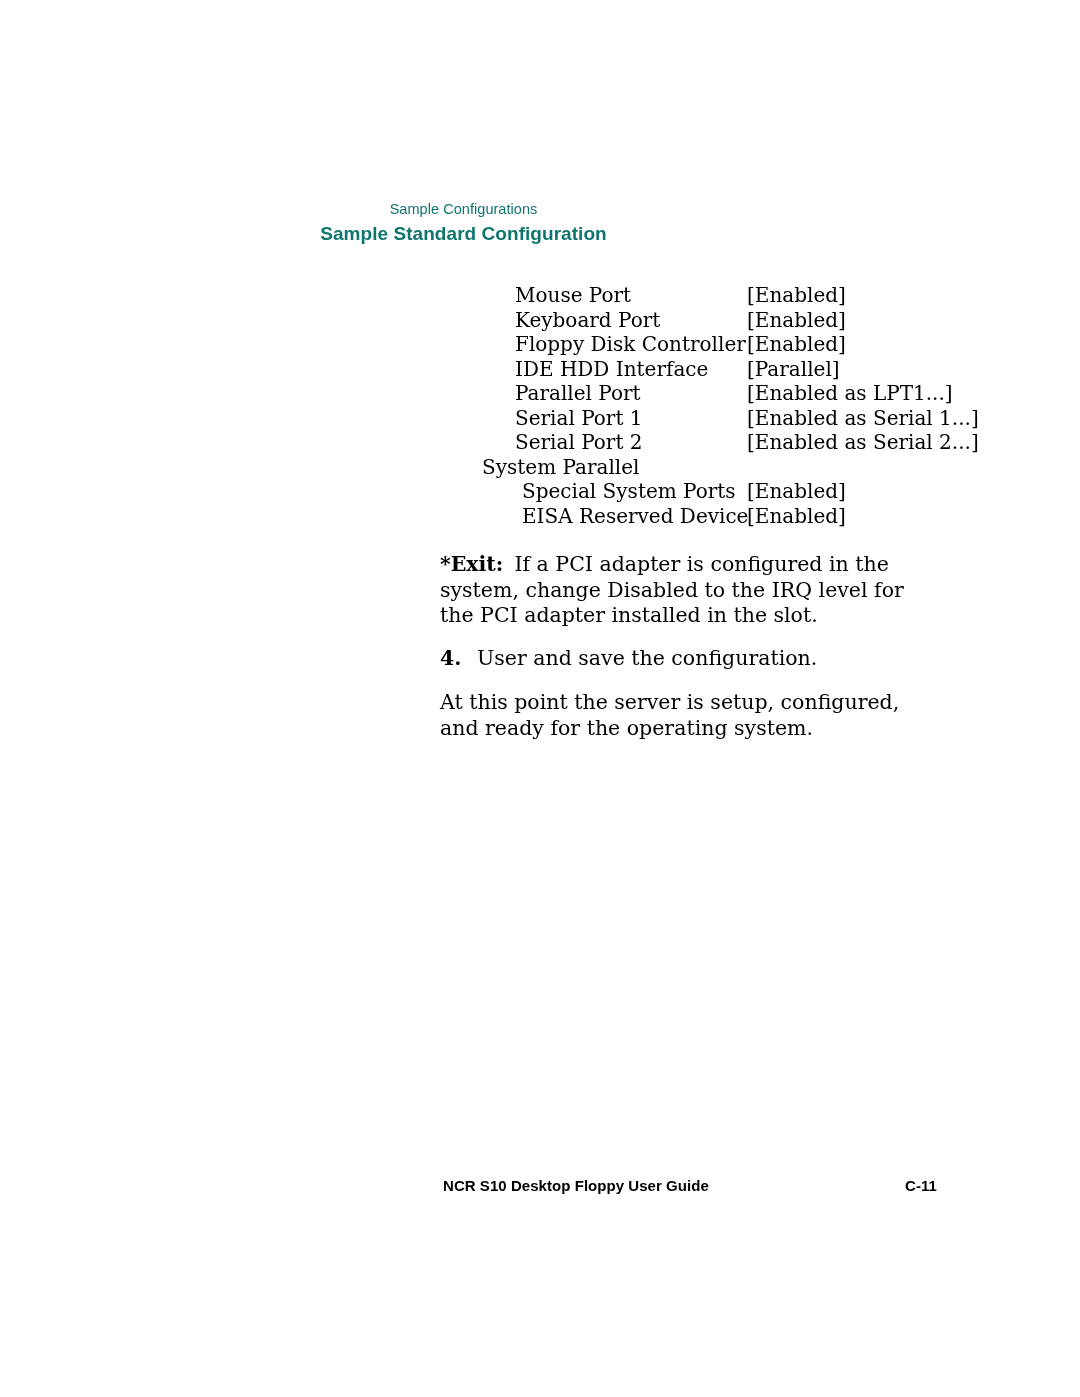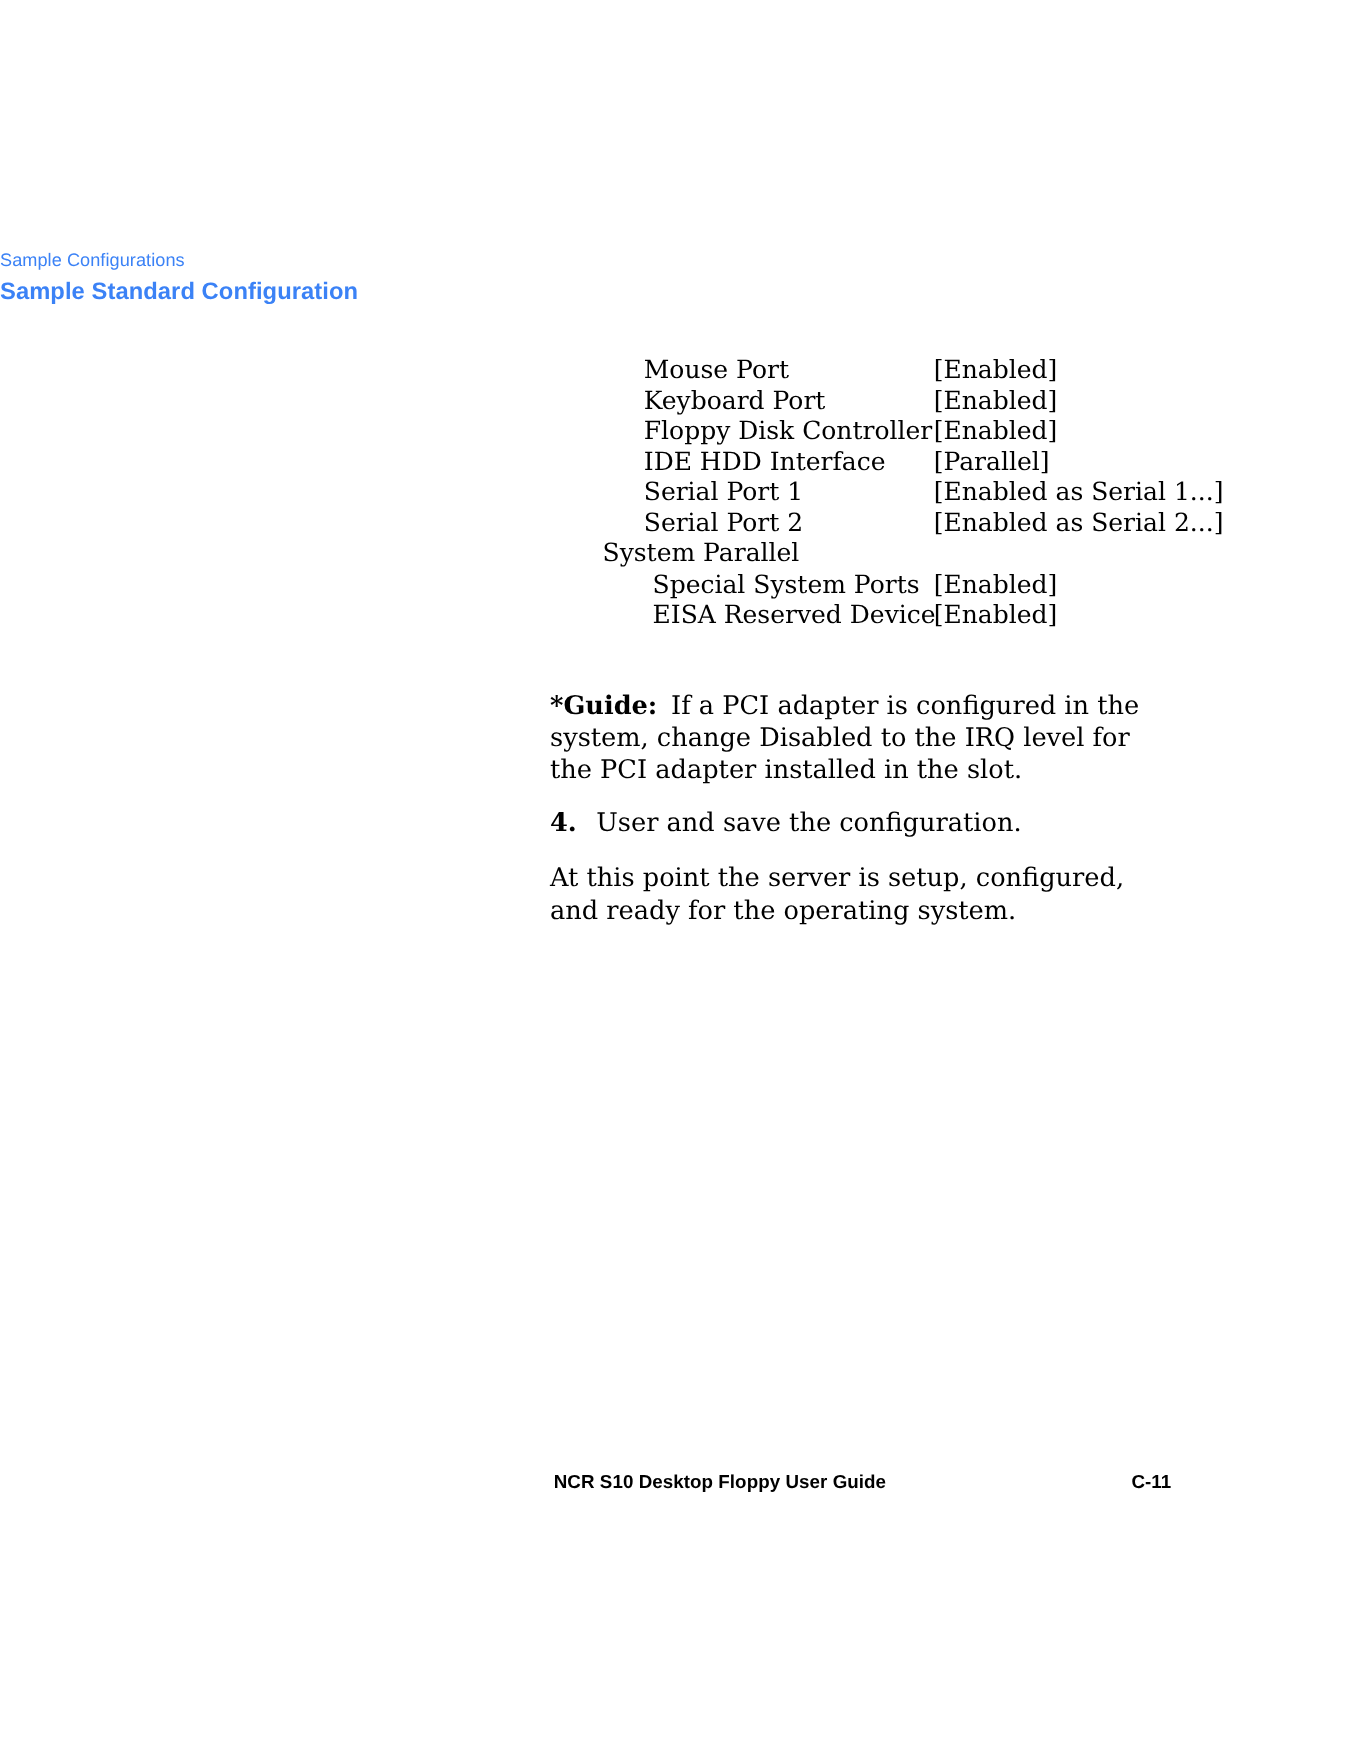--- a/index.html
+++ b/index.html
@@ -17,23 +17,23 @@
     font-family: "DejaVu Serif", "Liberation Serif", serif;
     color: #000000;
     -webkit-font-smoothing: antialiased;
   }
 
   
   .runhead {
     position: absolute;
     left: 0;
     right: 153px;      
-    text-align: left;
+    text-align: center;
     font-family: "Liberation Sans", "DejaVu Sans", sans-serif;
-    color: #3b82f6;
+    color: #0f766e;
   }
   .runhead-line1 {
     top: 201px;
     font-size: 14.5px;
     font-weight: 400;
     letter-spacing: 0.05px;
   }
   .runhead-line2 {
     top: 223px;
     font-size: 19px;
@@ -141,20 +141,24 @@
     <div class="setting-row lvl-2">
       <span class="setting-name">Floppy Disk Controller</span>
       <span class="setting-value">[Enabled]</span>
     </div>
 
     <div class="setting-row lvl-2">
       <span class="setting-name">IDE HDD Interface</span>
       <span class="setting-value">[Parallel]</span>
     </div>
 
+    <div class="setting-row lvl-2">
+      <span class="setting-name">Parallel Port</span>
+      <span class="setting-value">[Enabled as LPT1...]</span>
+    </div>
 
     <div class="setting-row lvl-2">
       <span class="setting-name">Serial Port 1</span>
       <span class="setting-value">[Enabled as Serial 1...]</span>
     </div>
 
     <div class="setting-row lvl-2">
       <span class="setting-name">Serial Port 2</span>
       <span class="setting-value">[Enabled as Serial 2...]</span>
     </div>
@@ -170,21 +174,21 @@
     </div>
 
     <div class="setting-row lvl-3">
       <span class="setting-name">EISA Reserved Device</span>
       <span class="setting-value">[Enabled]</span>
     </div>
 
   </div>
 
   <div class="body-block note-para">
-    <span class="note-label">*Guide:</span><span class="note-gap"></span><span>If a PCI adapter is configured in the system, change Disabled to the IRQ level for the PCI adapter installed in the slot.</span>
+    <span class="note-label">*Exit:</span><span class="note-gap"></span><span>If a PCI adapter is configured in the system, change Disabled to the IRQ level for the PCI adapter installed in the slot.</span>
   </div>
 
   <div class="step">
     <span class="step-num">4.</span><span>User and save the configuration.</span>
   </div>
 
   <div class="body-block tail-para">At this point the server is setup, configured, and ready for the operating system.</div>
 
   <div class="footer">
     <span>NCR S10 Desktop Floppy User Guide</span>

